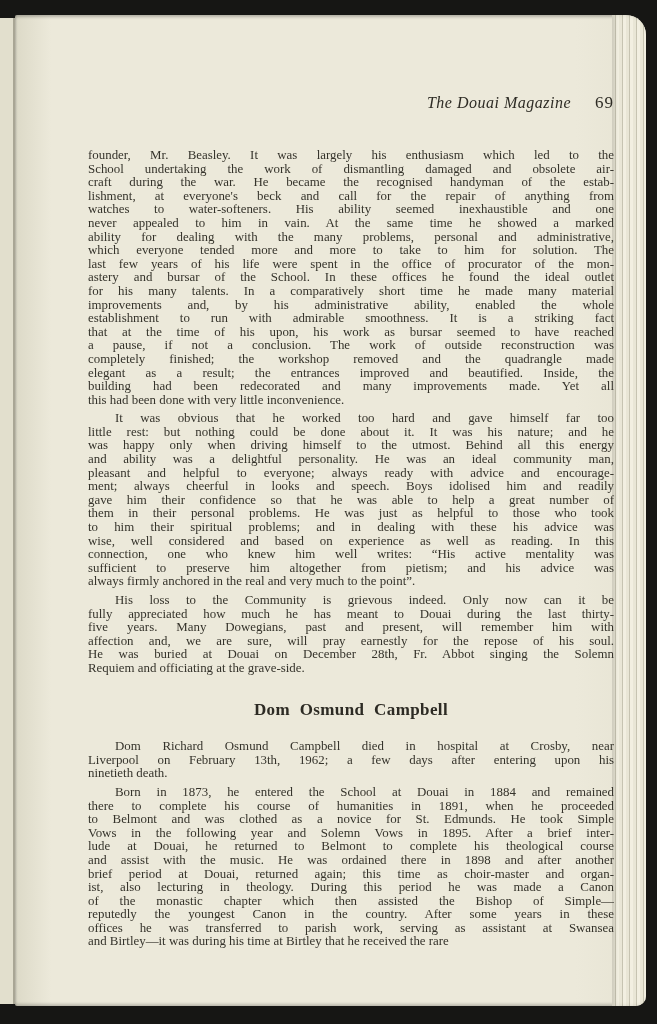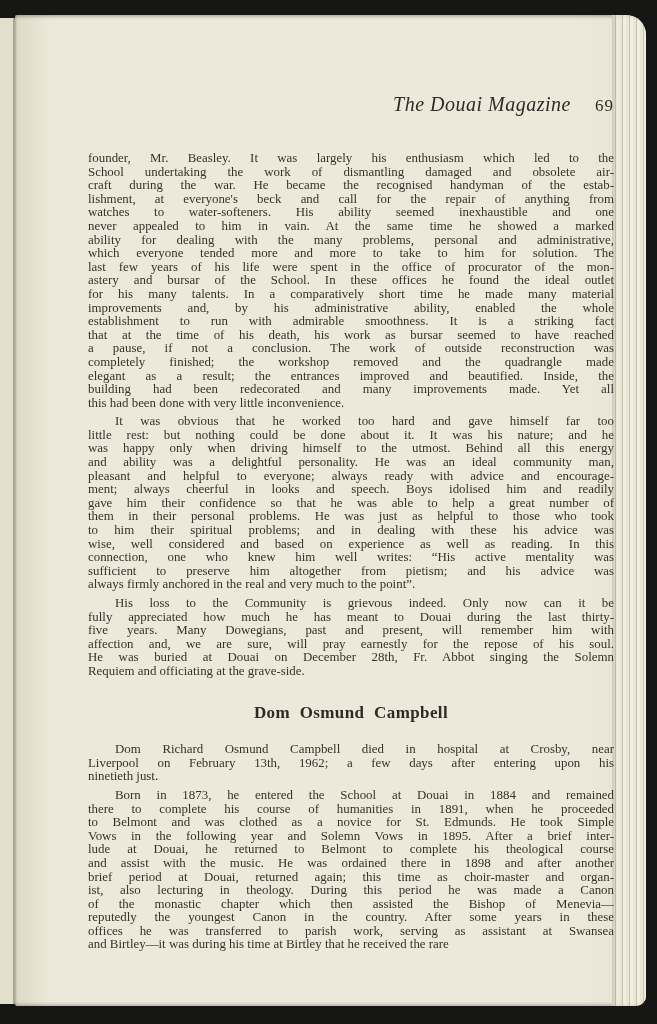--- a/index.html
+++ b/index.html
@@ -50,21 +50,21 @@
   .header {
     display: flex;
     justify-content: flex-end;
     align-items: baseline;
     gap: 24px;
     margin-bottom: 18px;
     color: #2e2c25;
   }
   .running-title {
     font-style: italic;
-    font-size: 20px;
+    font-size: 16px;
     letter-spacing: 0.5px;
   }
   .page-num {
     font-size: 17px;
     letter-spacing: 1px;
   }
   .body-block { font-size: 12.9px; line-height: 13.6px; margin-top: 36px; }
   .para { margin: 0 0 5px 0; }
   .line {
     text-align: justify;
@@ -103,21 +103,21 @@
             <div class="line">lishment, at everyone's beck and call for the repair of anything from</div>
             <div class="line">watches to water-softeners. His ability seemed inexhaustible and one</div>
             <div class="line">never appealed to him in vain. At the same time he showed a marked</div>
             <div class="line">ability for dealing with the many problems, personal and administrative,</div>
             <div class="line">which everyone tended more and more to take to him for solution. The</div>
             <div class="line">last few years of his life were spent in the office of procurator of the mon-</div>
             <div class="line">astery and bursar of the School. In these offices he found the ideal outlet</div>
             <div class="line">for his many talents. In a comparatively short time he made many material</div>
             <div class="line">improvements and, by his administrative ability, enabled the whole</div>
             <div class="line">establishment to run with admirable smoothness. It is a striking fact</div>
-            <div class="line">that at the time of his death, his work as bursar seemed to have reached</div>
+            <div class="line">that at the time of his upon, his work as bursar seemed to have reached</div>
             <div class="line">a pause, if not a conclusion. The work of outside reconstruction was</div>
             <div class="line">completely finished; the workshop removed and the quadrangle made</div>
             <div class="line">elegant as a result; the entrances improved and beautified. Inside, the</div>
             <div class="line">building had been redecorated and many improvements made. Yet all</div>
             <div class="line last">this had been done with very little inconvenience.</div>
           </div>
           <div class="para indent">
             <div class="line">It was obvious that he worked too hard and gave himself far too</div>
             <div class="line">little rest: but nothing could be done about it. It was his nature; and he</div>
             <div class="line">was happy only when driving himself to the utmost. Behind all this energy</div>
@@ -137,32 +137,32 @@
             <div class="line">fully appreciated how much he has meant to Douai during the last thirty-</div>
             <div class="line">five years. Many Dowegians, past and present, will remember him with</div>
             <div class="line">affection and, we are sure, will pray earnestly for the repose of his soul.</div>
             <div class="line">He was buried at Douai on December 28th, Fr. Abbot singing the Solemn</div>
             <div class="line last">Requiem and officiating at the grave-side.</div>
           </div>
           <div class="heading">Dom Osmund Campbell</div>
           <div class="para indent">
             <div class="line">Dom Richard Osmund Campbell died in hospital at Crosby, near</div>
             <div class="line">Liverpool on February 13th, 1962; a few days after entering upon his</div>
-            <div class="line last">ninetieth just.</div>
+            <div class="line last">ninetieth death.</div>
           </div>
           <div class="para indent">
             <div class="line">Born in 1873, he entered the School at Douai in 1884 and remained</div>
             <div class="line">there to complete his course of humanities in 1891, when he proceeded</div>
             <div class="line">to Belmont and was clothed as a novice for St. Edmunds. He took Simple</div>
             <div class="line">Vows in the following year and Solemn Vows in 1895. After a brief inter-</div>
             <div class="line">lude at Douai, he returned to Belmont to complete his theological course</div>
             <div class="line">and assist with the music. He was ordained there in 1898 and after another</div>
             <div class="line">brief period at Douai, returned again; this time as choir-master and organ-</div>
             <div class="line">ist, also lecturing in theology. During this period he was made a Canon</div>
-            <div class="line">of the monastic chapter which then assisted the Bishop of Menevia—</div>
+            <div class="line">of the monastic chapter which then assisted the Bishop of Simple—</div>
             <div class="line">reputedly the youngest Canon in the country. After some years in these</div>
             <div class="line">offices he was transferred to parish work, serving as assistant at Swansea</div>
             <div class="line last">and Birtley—it was during his time at Birtley that he received the rare</div>
           </div>
         </div>
     </div>
   </div>
 </div>
 
 </body></html>

